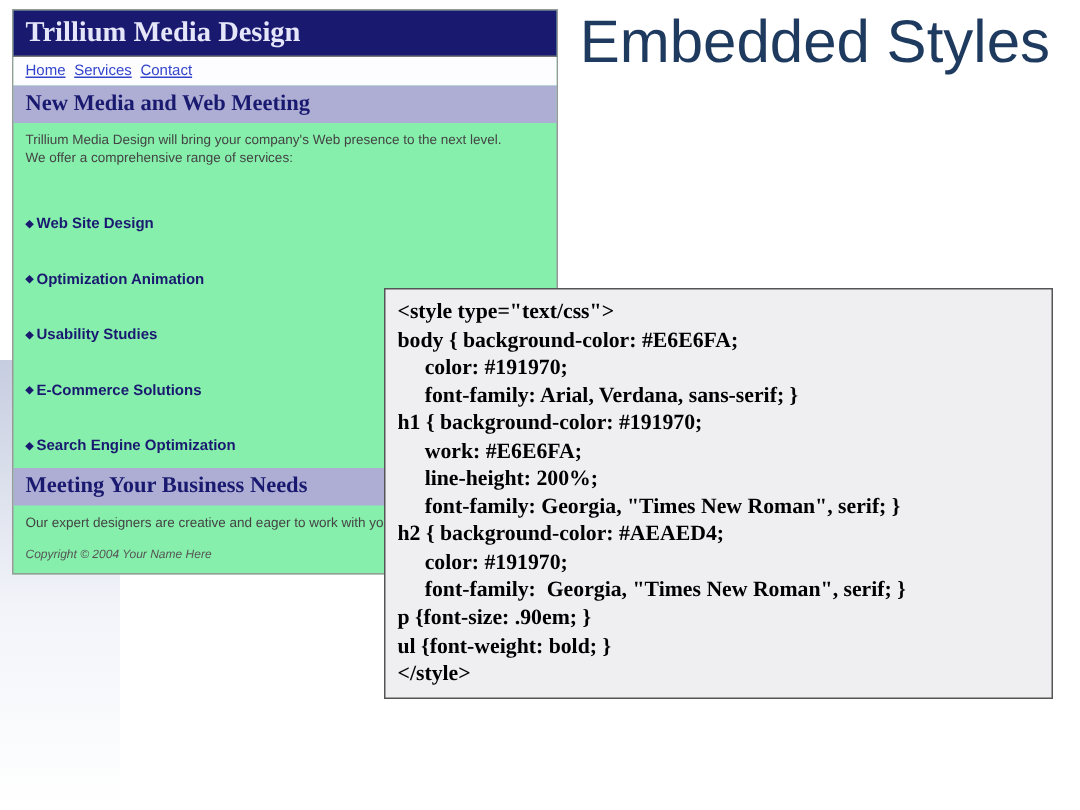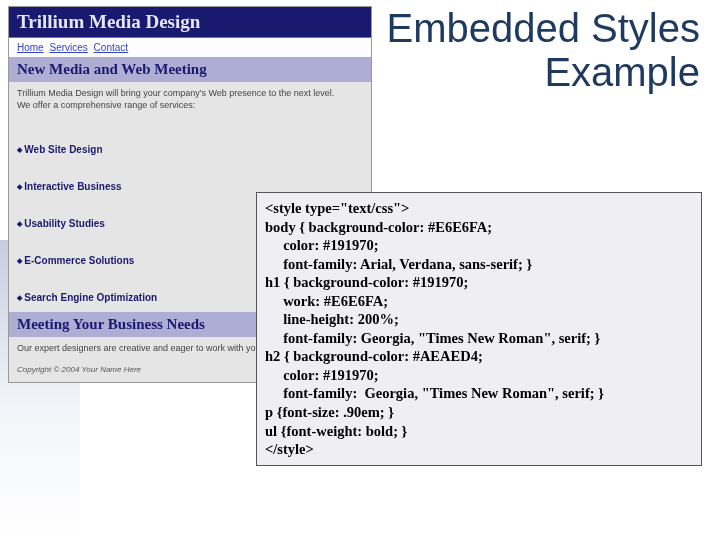--- a/index.html
+++ b/index.html
@@ -20,21 +20,21 @@
     font-size: 40px;
     font-weight: 400;
     color: #1e3a5f;
     line-height: 1.1;
   }
   .mock-window {
     position: absolute;
     left: 8px;
     top: 6px;
     width: 364px;
-    background: #e5e5e5;
+    background: #86efac;
     border: 1px solid #999;
     font-size: 11px;
   }
   .mock-titlebar {
     background: #191970;
     color: #e6e6fa;
     font-family: Georgia, "Times New Roman", serif;
     font-weight: bold;
     font-size: 19px;
     padding: 4px 8px;
@@ -100,38 +100,37 @@
     background: linear-gradient(to bottom, #c6cde0 0%, #f2f4f9 55%, #ffffff 100%);
   }
 </style>
 </head>
 <body>
 
 <div class="gradient-bar"></div>
 
 <div class="slide-title">
   <span>Embedded Styles</span><br>
-  <span>Example</span>
 </div>
 
 <div class="mock-window">
   <div class="mock-titlebar">Trillium Media Design</div>
   <div class="mock-nav">
     <span>Home</span>
     <span>Services</span>
     <span>Contact</span>
   </div>
   <div class="mock-h2">New Media and Web Meeting</div>
   <div class="mock-p">
     <span>Trillium Media Design will bring your company's Web presence to the next level.</span><br>
     <span>We offer a comprehensive range of services:</span>
   </div>
   <ul class="mock-ul">
     <li>Web Site Design</li>
-    <li>Interactive Business</li>
+    <li>Optimization Animation</li>
     <li>Usability Studies</li>
     <li>E-Commerce Solutions</li>
     <li>Search Engine Optimization</li>
   </ul>
   <div class="mock-h2">Meeting Your Business Needs</div>
   <div class="mock-p">
     <span>Our expert designers are creative and eager to work with you.</span><br>
   </div>
   <div class="mock-copy">Copyright © 2004 Your Name Here</div>
 </div>

